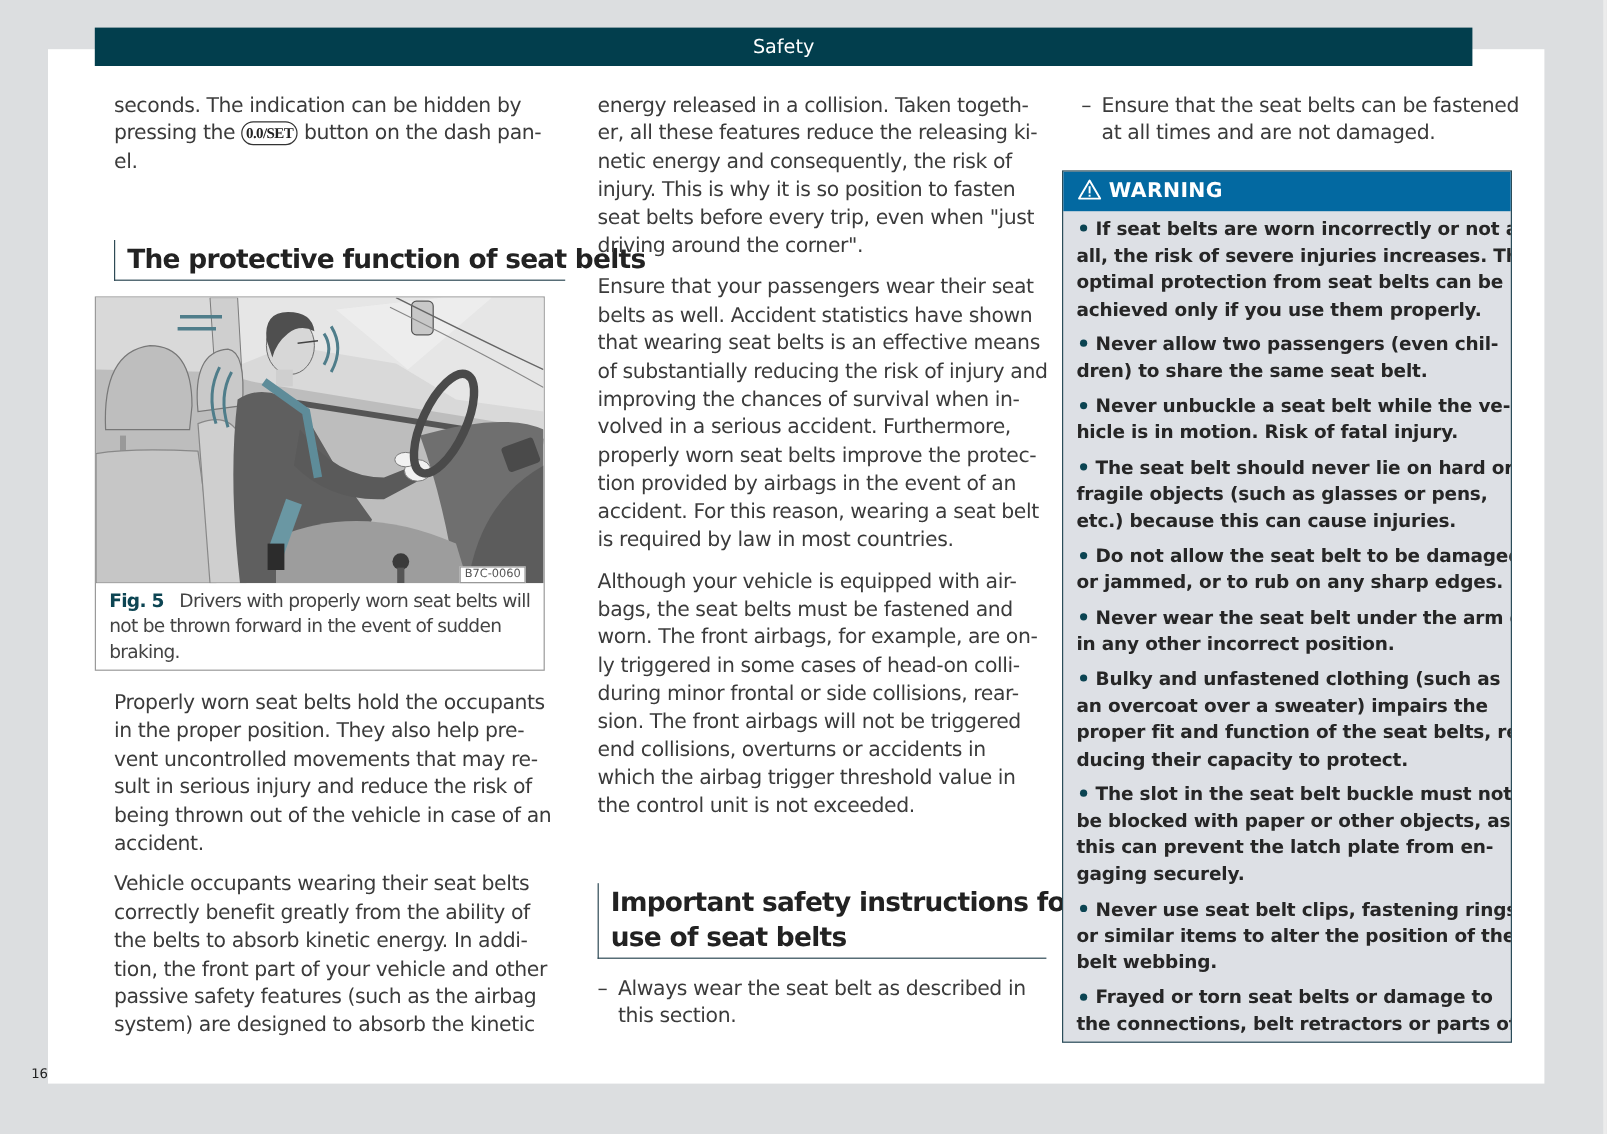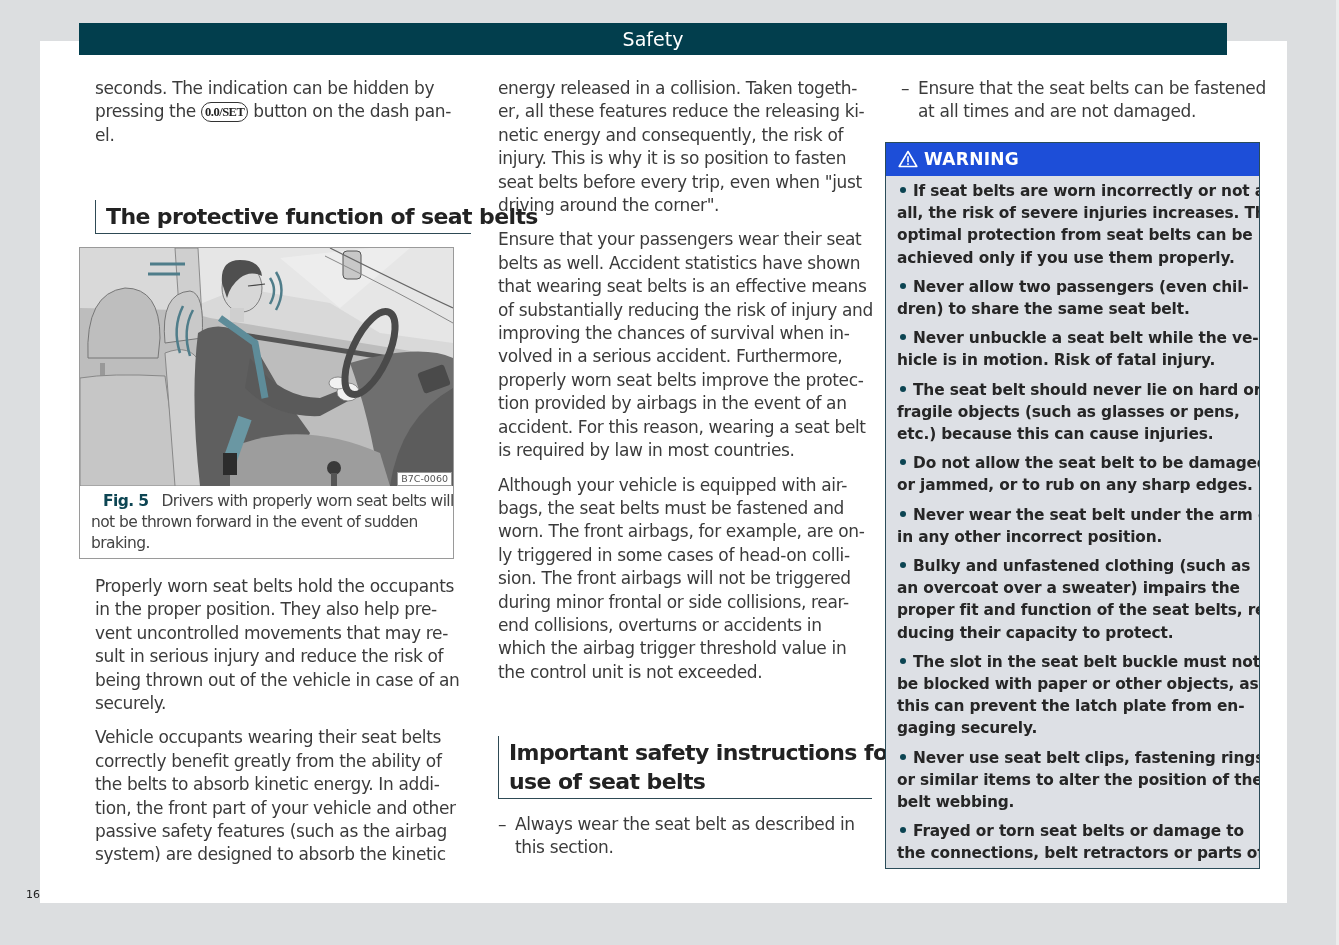--- a/index.html
+++ b/index.html
@@ -11,21 +11,21 @@
   }
   .edge-strip { position: absolute; left: 1336px; top: 0; width: 3px; height: 945px; background: #ececec; }
   .page {
     position: absolute; left: 40px; top: 41px; width: 1247px; height: 862px;
     background: #ffffff;
   }
   .header-bar {
     position: absolute; left: 79px; top: 23px; width: 1148px; height: 32px;
     background: #023e4d;
     color: #fff; text-align: center;
-    font-family: "DejaVu Sans", sans-serif; font-size: 19px; line-height: 32px;
+    font-family: "DejaVu Sans", sans-serif; font-size: 16px; line-height: 32px;
   }
   .page-number {
     position: absolute; left: 26px; top: 888px;
     font-size: 11px; color: #222;
     font-family: "DejaVu Sans", sans-serif;
   }
   .col { position: absolute; margin-left: 16px; }
   .col-left { left: 79px; top: 77px; width: 376px; }
   .col-mid { left: 482px; top: 77px; width: 376px; }
   .col-right { left: 885px; top: 77px; width: 376px; }
@@ -48,42 +48,42 @@
     letter-spacing: -0.6px; white-space: nowrap;
   }
   .section-heading .ln { display: block; }
 
   .figure {
     position: absolute; left: 79px; top: 247px; width: 373px; height: 310px;
     border: 1px solid #9a9a9a; background: #fff;
   }
   .figure-illustration { position: absolute; left: 0; top: 0; width: 373px; height: 238px; overflow: hidden; background: #d8d8d8; }
   .figure-code {
-    position: absolute; right: 1px; top: 224px;
+    position: absolute; right: 15px; top: 224px;
     font-size: 9.5px; line-height: 12px; color: #555; background: #fff;
     padding: 0 3px; border: 1px solid #999;
     font-family: "DejaVu Sans", sans-serif;
   }
   .figure-caption {
     position: absolute; left: 11px; top: 243px; width: 355px;
     font-size: 15.5px; line-height: 21px; color: #444; letter-spacing: -0.6px; white-space: nowrap;
   }
   .figure-caption .ln { display: block; }
-  .fig-label { color: #0d4553; font-weight: bold; margin-left: 12px; }
+  .fig-label { color: #0d4553; font-weight: bold; }
 
   .dash-item { font-size: 17px; line-height: 23.4px; color: #3b3b3b; letter-spacing: -0.35px; white-space: nowrap; position: relative; padding-left: 17px; }
   .dash-item .dash { position: absolute; left: 0; top: 0; }
   .dash-item .ln { display: block; }
 
   .warning-box {
     position: absolute; left: 885px; top: 142px; width: 373px; height: 725px;
     border: 1.5px solid #2a4c59; background: #dde0e5; overflow: hidden;
   }
   .warning-header {
-    height: 33px; background: #1d4ed8; color: #fff;
+    height: 33px; background: #0369a1; color: #fff;
     font-weight: bold; font-size: 17px; line-height: 33px; padding-left: 12px;
     letter-spacing: 0.3px;
   }
   .warning-header svg { vertical-align: -3px; margin-right: 6px; }
   .warning-list { padding: 4px 0 0 11px; }
   .warning-item {
     font-weight: bold; font-size: 15.4px; line-height: 22.2px; color: #262626;
     letter-spacing: -0.15px; white-space: nowrap; margin-bottom: 7px;
   }
   .warning-item .ln { display: block; }
@@ -183,21 +183,21 @@
   </div>
 </div>
 
 <div class="col" style="left:79px; top:575px; width:376px;">
   <div class="para">
     <span class="ln">Properly worn seat belts hold the occupants</span>
     <span class="ln">in the proper position. They also help pre-</span>
     <span class="ln">vent uncontrolled movements that may re-</span>
     <span class="ln">sult in serious injury and reduce the risk of</span>
     <span class="ln">being thrown out of the vehicle in case of an</span>
-    <span class="ln">securely.</span>
+    <span class="ln">accident.</span>
   </div>
   <div class="gap"></div>
   <div class="para">
     <span class="ln">Vehicle occupants wearing their seat belts</span>
     <span class="ln">correctly benefit greatly from the ability of</span>
     <span class="ln">the belts to absorb kinetic energy. In addi-</span>
     <span class="ln">tion, the front part of your vehicle and other</span>
     <span class="ln">passive safety features (such as the airbag</span>
     <span class="ln">system) are designed to absorb the kinetic</span>
   </div>
@@ -224,22 +224,22 @@
     <span class="ln">tion provided by airbags in the event of an</span>
     <span class="ln">accident. For this reason, wearing a seat belt</span>
     <span class="ln">is required by law in most countries.</span>
   </div>
   <div class="gap"></div>
   <div class="para">
     <span class="ln">Although your vehicle is equipped with air-</span>
     <span class="ln">bags, the seat belts must be fastened and</span>
     <span class="ln">worn. The front airbags, for example, are on-</span>
     <span class="ln">ly triggered in some cases of head-on colli-</span>
+    <span class="ln">during minor frontal or side collisions, rear-</span>
     <span class="ln">sion. The front airbags will not be triggered</span>
-    <span class="ln">during minor frontal or side collisions, rear-</span>
     <span class="ln">end collisions, overturns or accidents in</span>
     <span class="ln">which the airbag trigger threshold value in</span>
     <span class="ln">the control unit is not exceeded.</span>
   </div>
 </div>
 
 <div class="col" style="left:482px; top:736px; width:374px;">
   <div class="section-heading">
     <span class="ln">Important safety instructions for the</span>
     <span class="ln">use of seat belts</span>

